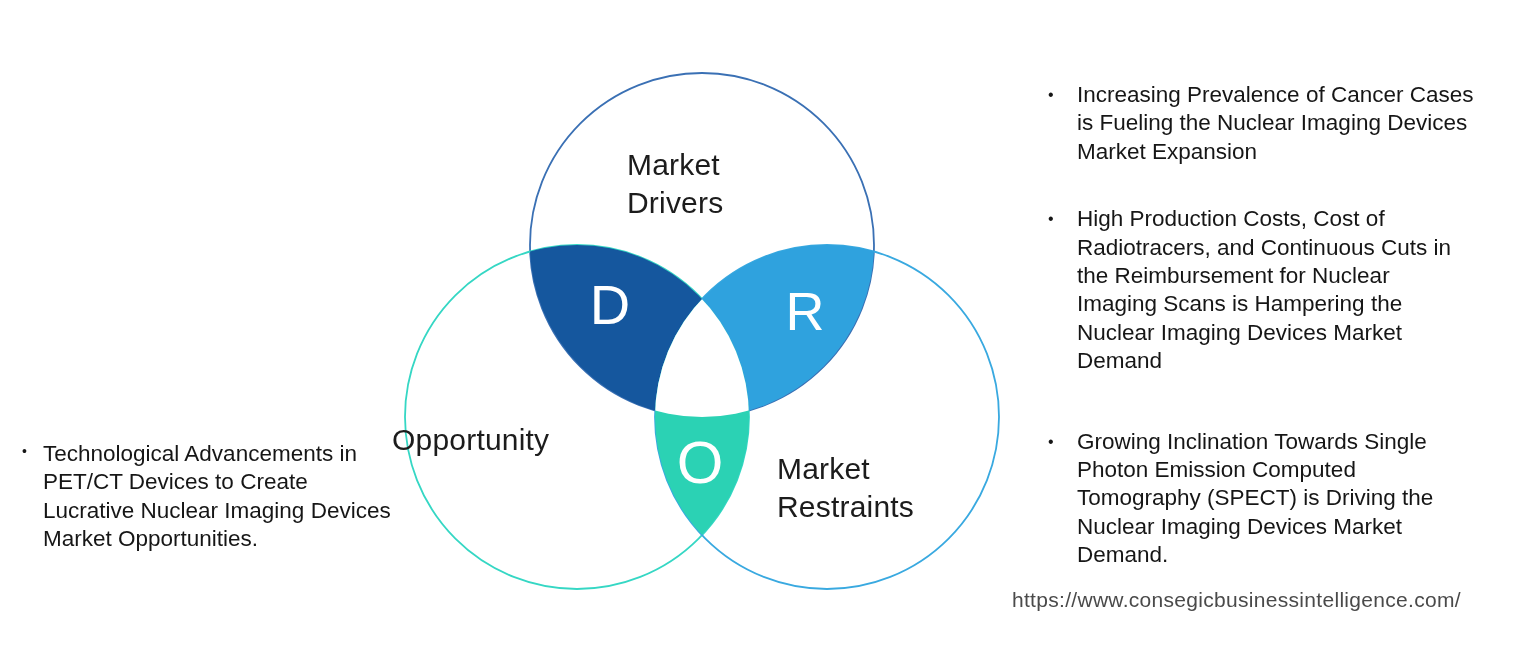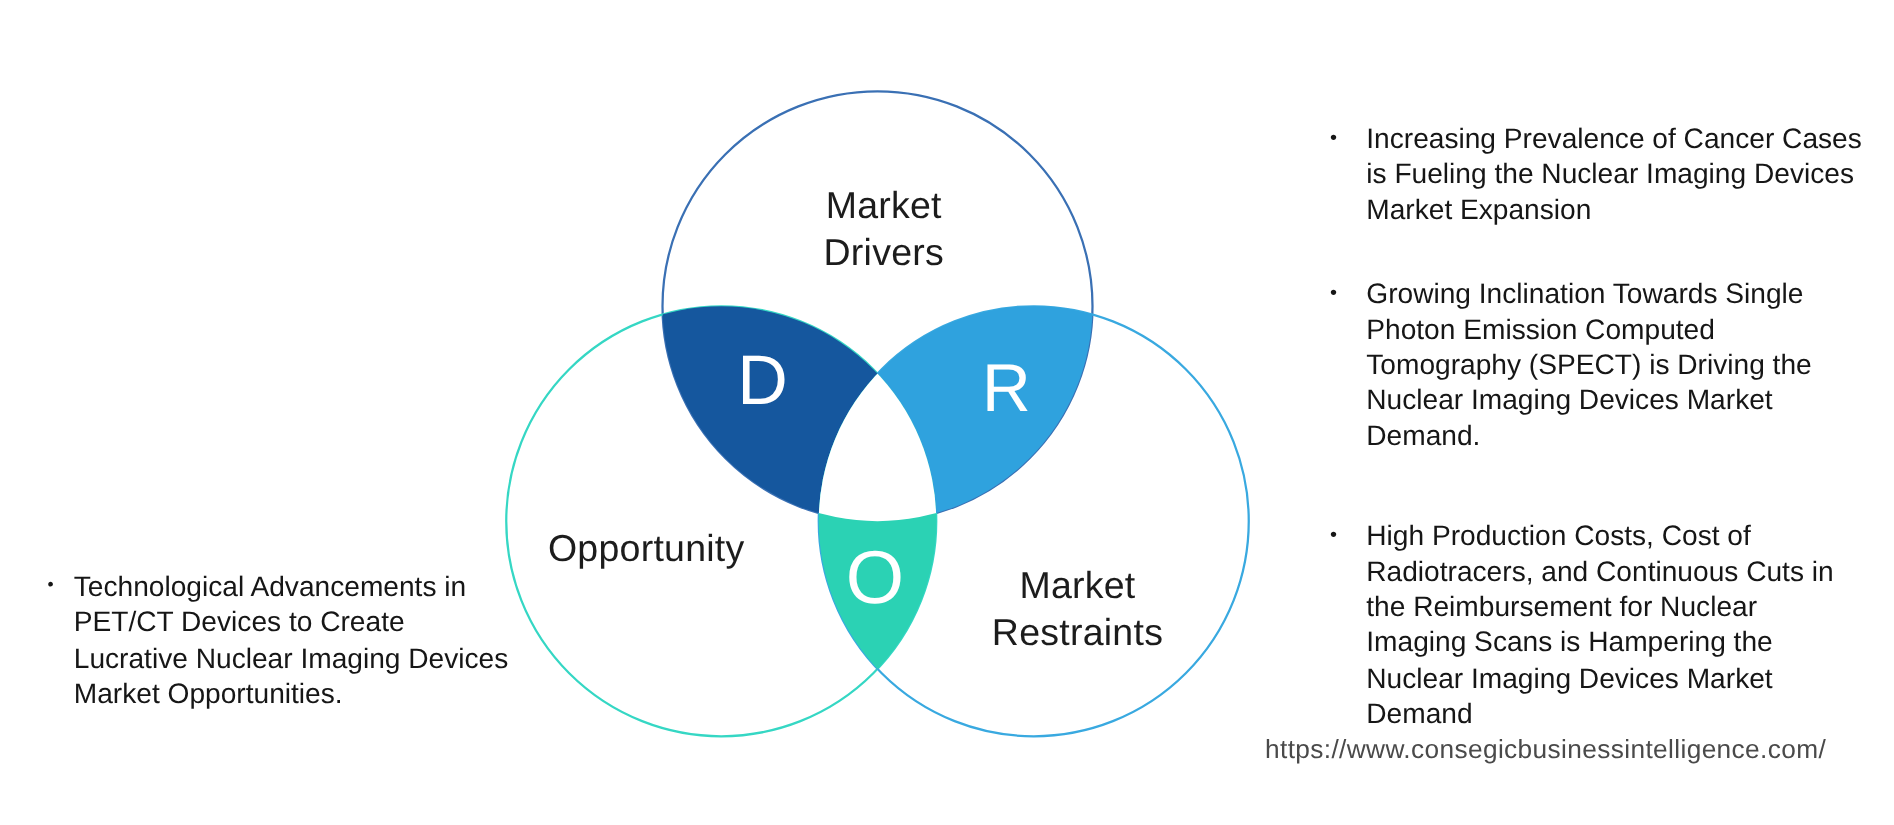--- a/index.html
+++ b/index.html
@@ -17,32 +17,31 @@
   .venn-wrap svg { display: block; }
   .venn-letter {
     font-family: "Liberation Sans", sans-serif;
     fill: #ffffff;
     font-weight: 400;
   }
 
   
   .venn-label {
     position: absolute;
-    text-align: center;
     font-size: 30px;
     line-height: 38px;
     color: #1c1c1c;
     letter-spacing: 0.2px;
   }
   .lbl-drivers    { left: 627px; top: 146px; width: 160px; }
   .lbl-opportunity{ left: 392px; top: 423px; width: 250px; line-height: 33px; }
   .lbl-restraints { left: 777px; top: 406px; width: 170px; margin-top: 44px; }
 
   
-  .notes { position: absolute; margin: 16px; padding: 0; list-style: none; }
+  .notes { position: absolute; margin: 0; padding: 0; list-style: none; }
   .notes li {
     display: flex;
     align-items: flex-start;
     font-size: 22.5px;
     line-height: 28.4px;
     color: #161616;
   }
   .notes li::before {
     content: "\2022";
     flex: 0 0 24px;
@@ -119,20 +118,20 @@
   <li>
     <span class="note-text">Technological Advancements in PET/CT Devices to Create Lucrative Nuclear Imaging Devices Market Opportunities.</span>
   </li>
 </ul>
 
 <ul class="notes notes-right">
   <li>
     <span class="note-text">Increasing Prevalence of Cancer Cases is Fueling the Nuclear Imaging Devices Market Expansion</span>
   </li>
   <li>
-    <span class="note-text">Growing Inclination Towards Single Photon Emission Computed Tomography (SPECT) is Driving the Nuclear Imaging Devices Market Demand.</span>
+    <span class="note-text">High Production Costs, Cost of Radiotracers, and Continuous Cuts in the Reimbursement for Nuclear Imaging Scans is Hampering the Nuclear Imaging Devices Market Demand</span>
   </li>
   <li>
-    <span class="note-text">High Production Costs, Cost of Radiotracers, and Continuous Cuts in the Reimbursement for Nuclear Imaging Scans is Hampering the Nuclear Imaging Devices Market Demand</span>
+    <span class="note-text">Growing Inclination Towards Single Photon Emission Computed Tomography (SPECT) is Driving the Nuclear Imaging Devices Market Demand.</span>
   </li>
 </ul>
 
 <div class="source-url">https://www.consegicbusinessintelligence.com/</div>
 
 </body></html>

